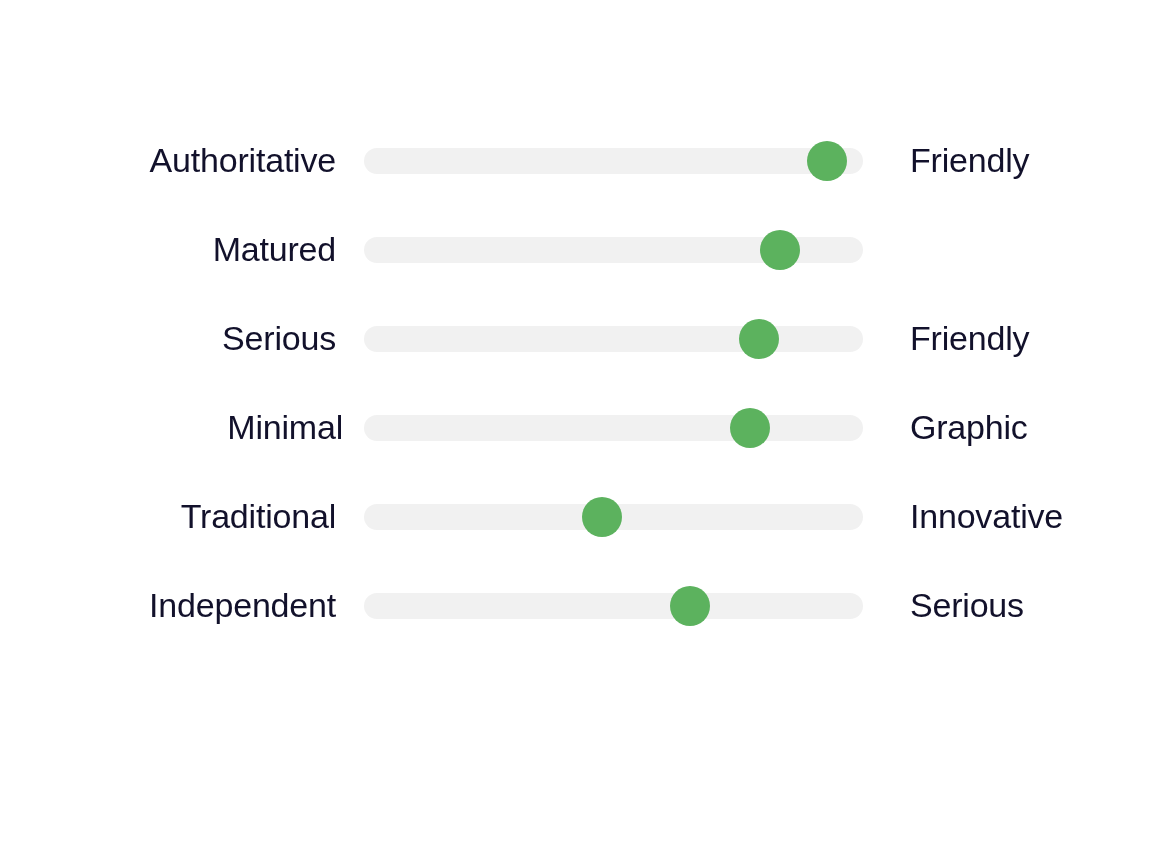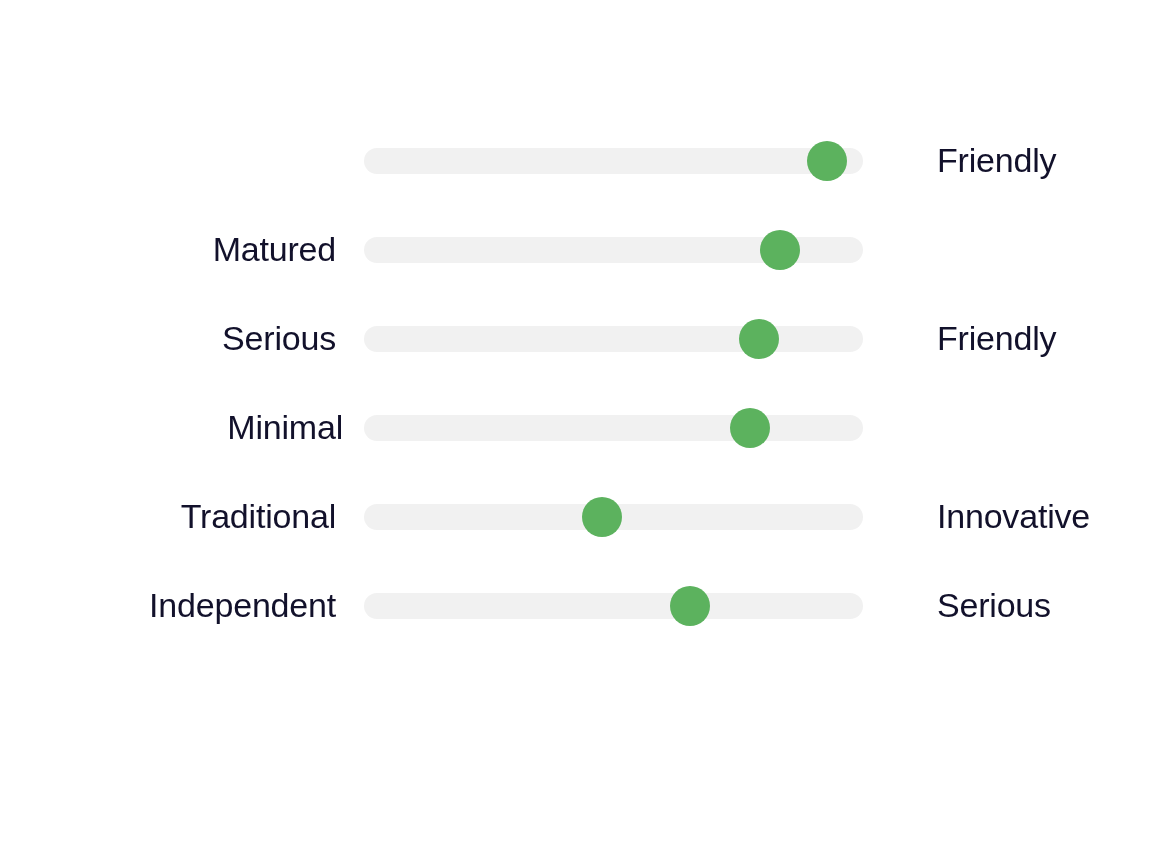--- a/index.html
+++ b/index.html
@@ -44,21 +44,21 @@
     box-sizing: border-box;
     font-size: 34px;
     font-weight: 500;
     letter-spacing: -0.2px;
     color: #12112B;
     white-space: nowrap;
   }
 
   .label-right {
     position: absolute;
-    left: 937px;
+    left: 910px;
     font-size: 34px;
     font-weight: 500;
     letter-spacing: -0.2px;
     color: #12112B;
     white-space: nowrap;
   }
 
   .track-wrap {
     position: absolute;
     left: 364px;
@@ -96,20 +96,21 @@
     width: 343px;
   }
 </style>
 </head>
 <body>
 
 <div class="slider-panel">
   <div class="slider-rows">
 
     <div class="slider-row">
+      <div class="label-left">Authoritative</div>
       <div class="track-wrap">
         <div class="track"></div>
         <div class="thumb" style="left:92.8%"></div>
       </div>
       <div class="label-right">Friendly</div>
     </div>
 
     <div class="slider-row">
       <div class="label-left">Matured</div>
       <div class="track-wrap">
@@ -127,20 +128,21 @@
       <div class="label-right">Friendly</div>
     </div>
 
 
     <div class="slider-row indent-left">
       <div class="label-left">Minimal</div>
       <div class="track-wrap">
         <div class="track"></div>
         <div class="thumb" style="left:77.4%"></div>
       </div>
+      <div class="label-right">Graphic</div>
     </div>
 
     <div class="slider-row">
       <div class="label-left">Traditional</div>
       <div class="track-wrap">
         <div class="track"></div>
         <div class="thumb" style="left:47.7%"></div>
       </div>
       <div class="label-right">Innovative</div>
     </div>

